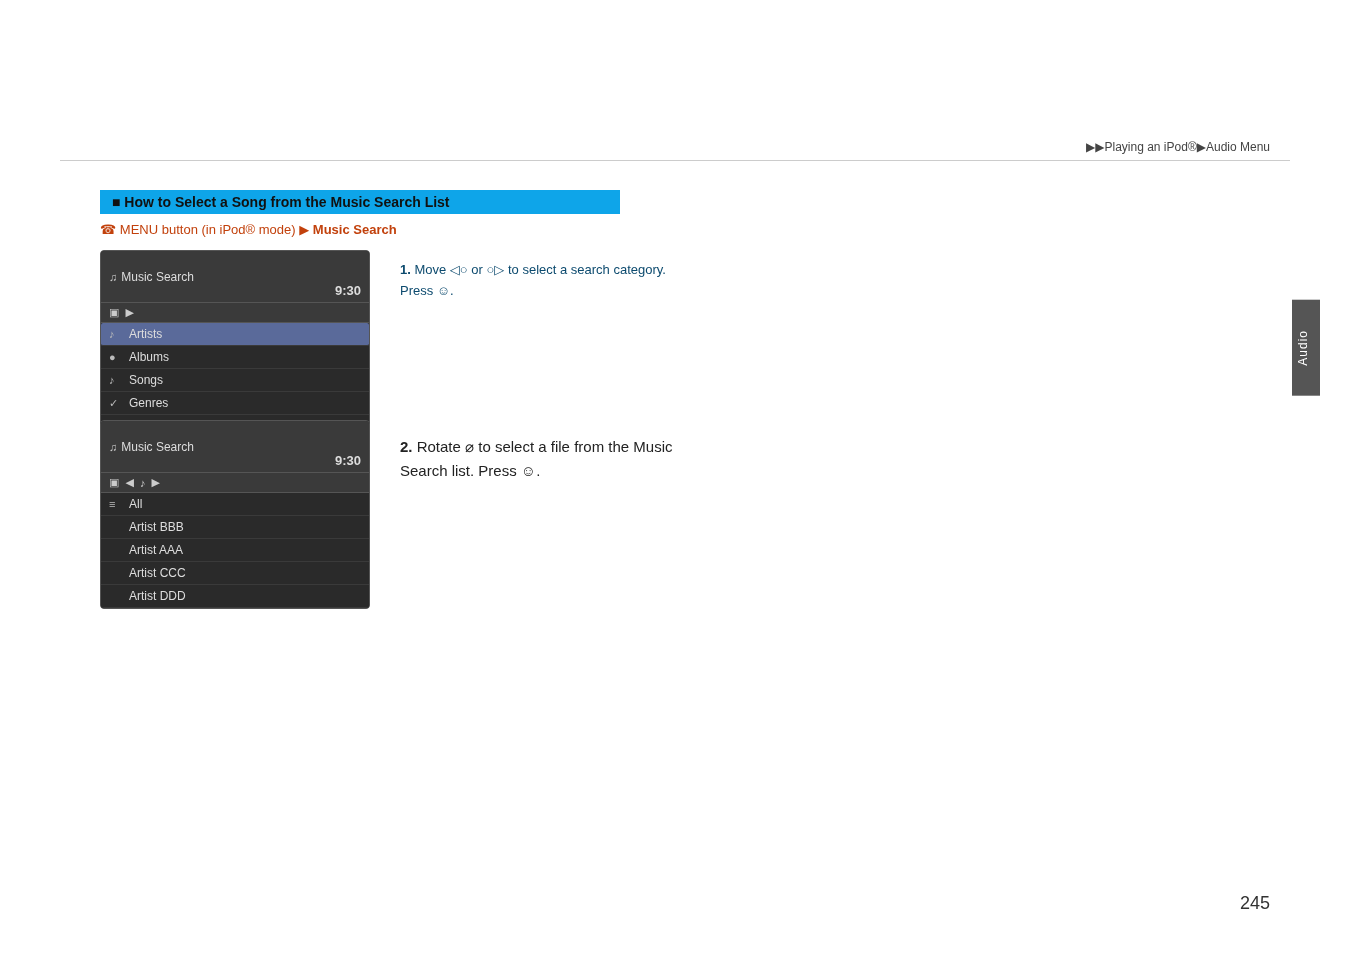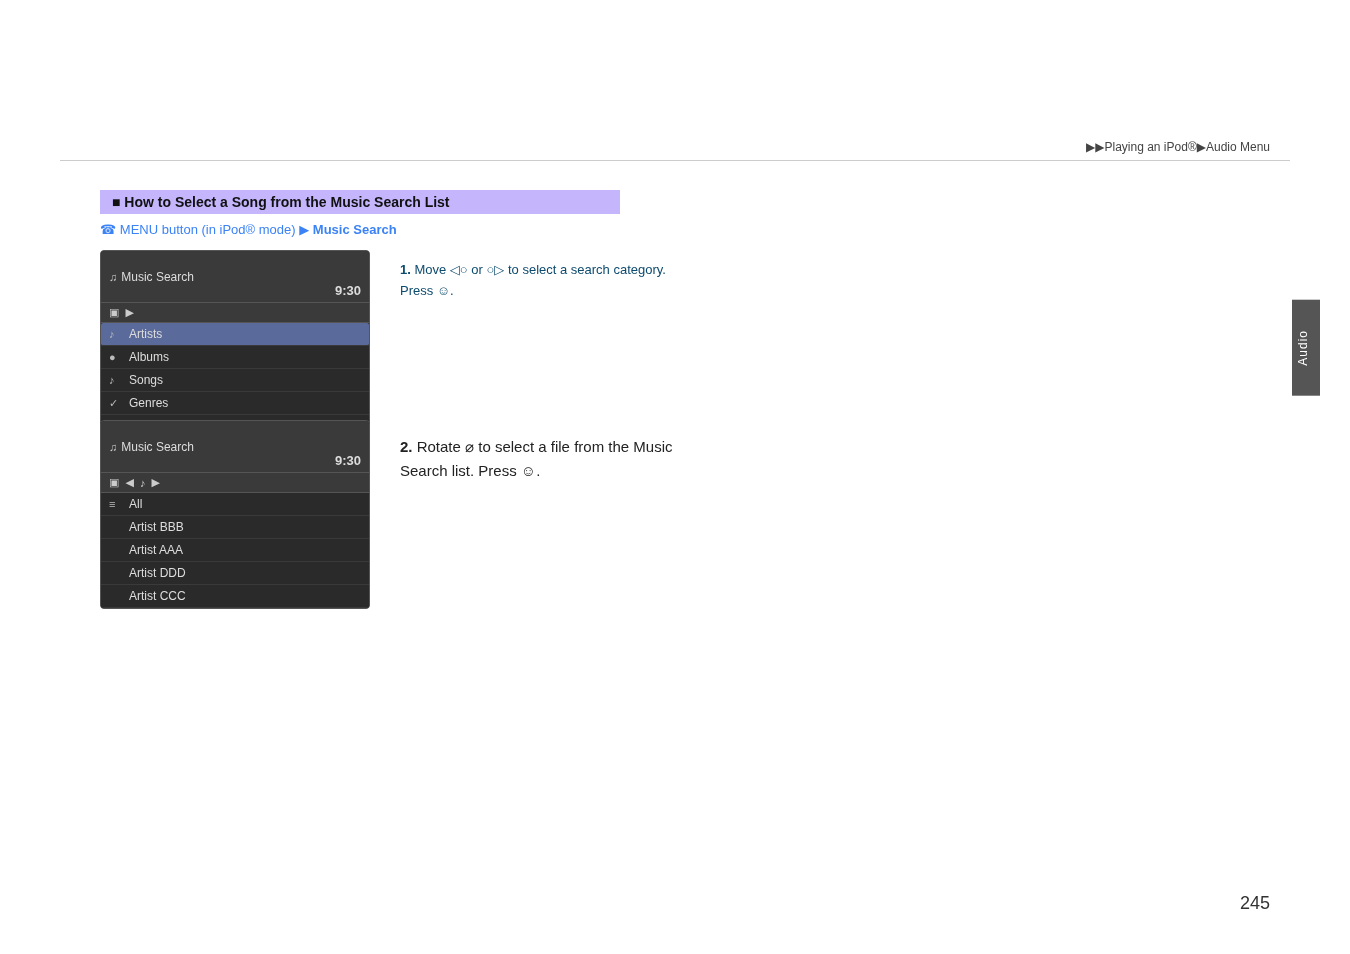--- a/index.html
+++ b/index.html
@@ -32,39 +32,39 @@
       right: 60px;
       height: 1px;
       background: #ccc;
     }
 
     
     .section-heading {
       position: absolute;
       top: 190px;
       left: 100px;
-      background: #c4b5fd;
+      background: #0ea5e9;
       padding: 4px 12px;
       font-size: 14px;
       font-weight: bold;
       color: #111;
       width: 520px;
     }
     .section-heading::before {
       content: '■ ';
       color: #111;
     }
 
     
     .subtitle-line {
       position: absolute;
       top: 222px;
       left: 100px;
       font-size: 13px;
-      color: #3b82f6;
+      color: #c2410c;
     }
 
     
     .screen1 {
       position: absolute;
       top: 250px;
       left: 100px;
       width: 270px;
       background: #2a2a2a;
       border: 1px solid #555;
@@ -273,25 +273,25 @@
     <div class="screen-item">
       <span class="item-icon"></span>
       <span>Artist BBB</span>
     </div>
     <div class="screen-item">
       <span class="item-icon"></span>
       <span>Artist AAA</span>
     </div>
     <div class="screen-item">
       <span class="item-icon"></span>
+      <span>Artist CCC</span>
+    </div>
+    <div class="screen-item">
+      <span class="item-icon"></span>
       <span>Artist DDD</span>
-    </div>
-    <div class="screen-item">
-      <span class="item-icon"></span>
-      <span>Artist CCC</span>
     </div>
   </div>
 </div>
 
 <div class="step1">
   <span class="step-num">1.</span>
   <span>Move ◁○ or ○▷ to select a search category. Press ☺.</span>
 </div>
 
 <div class="step2">

